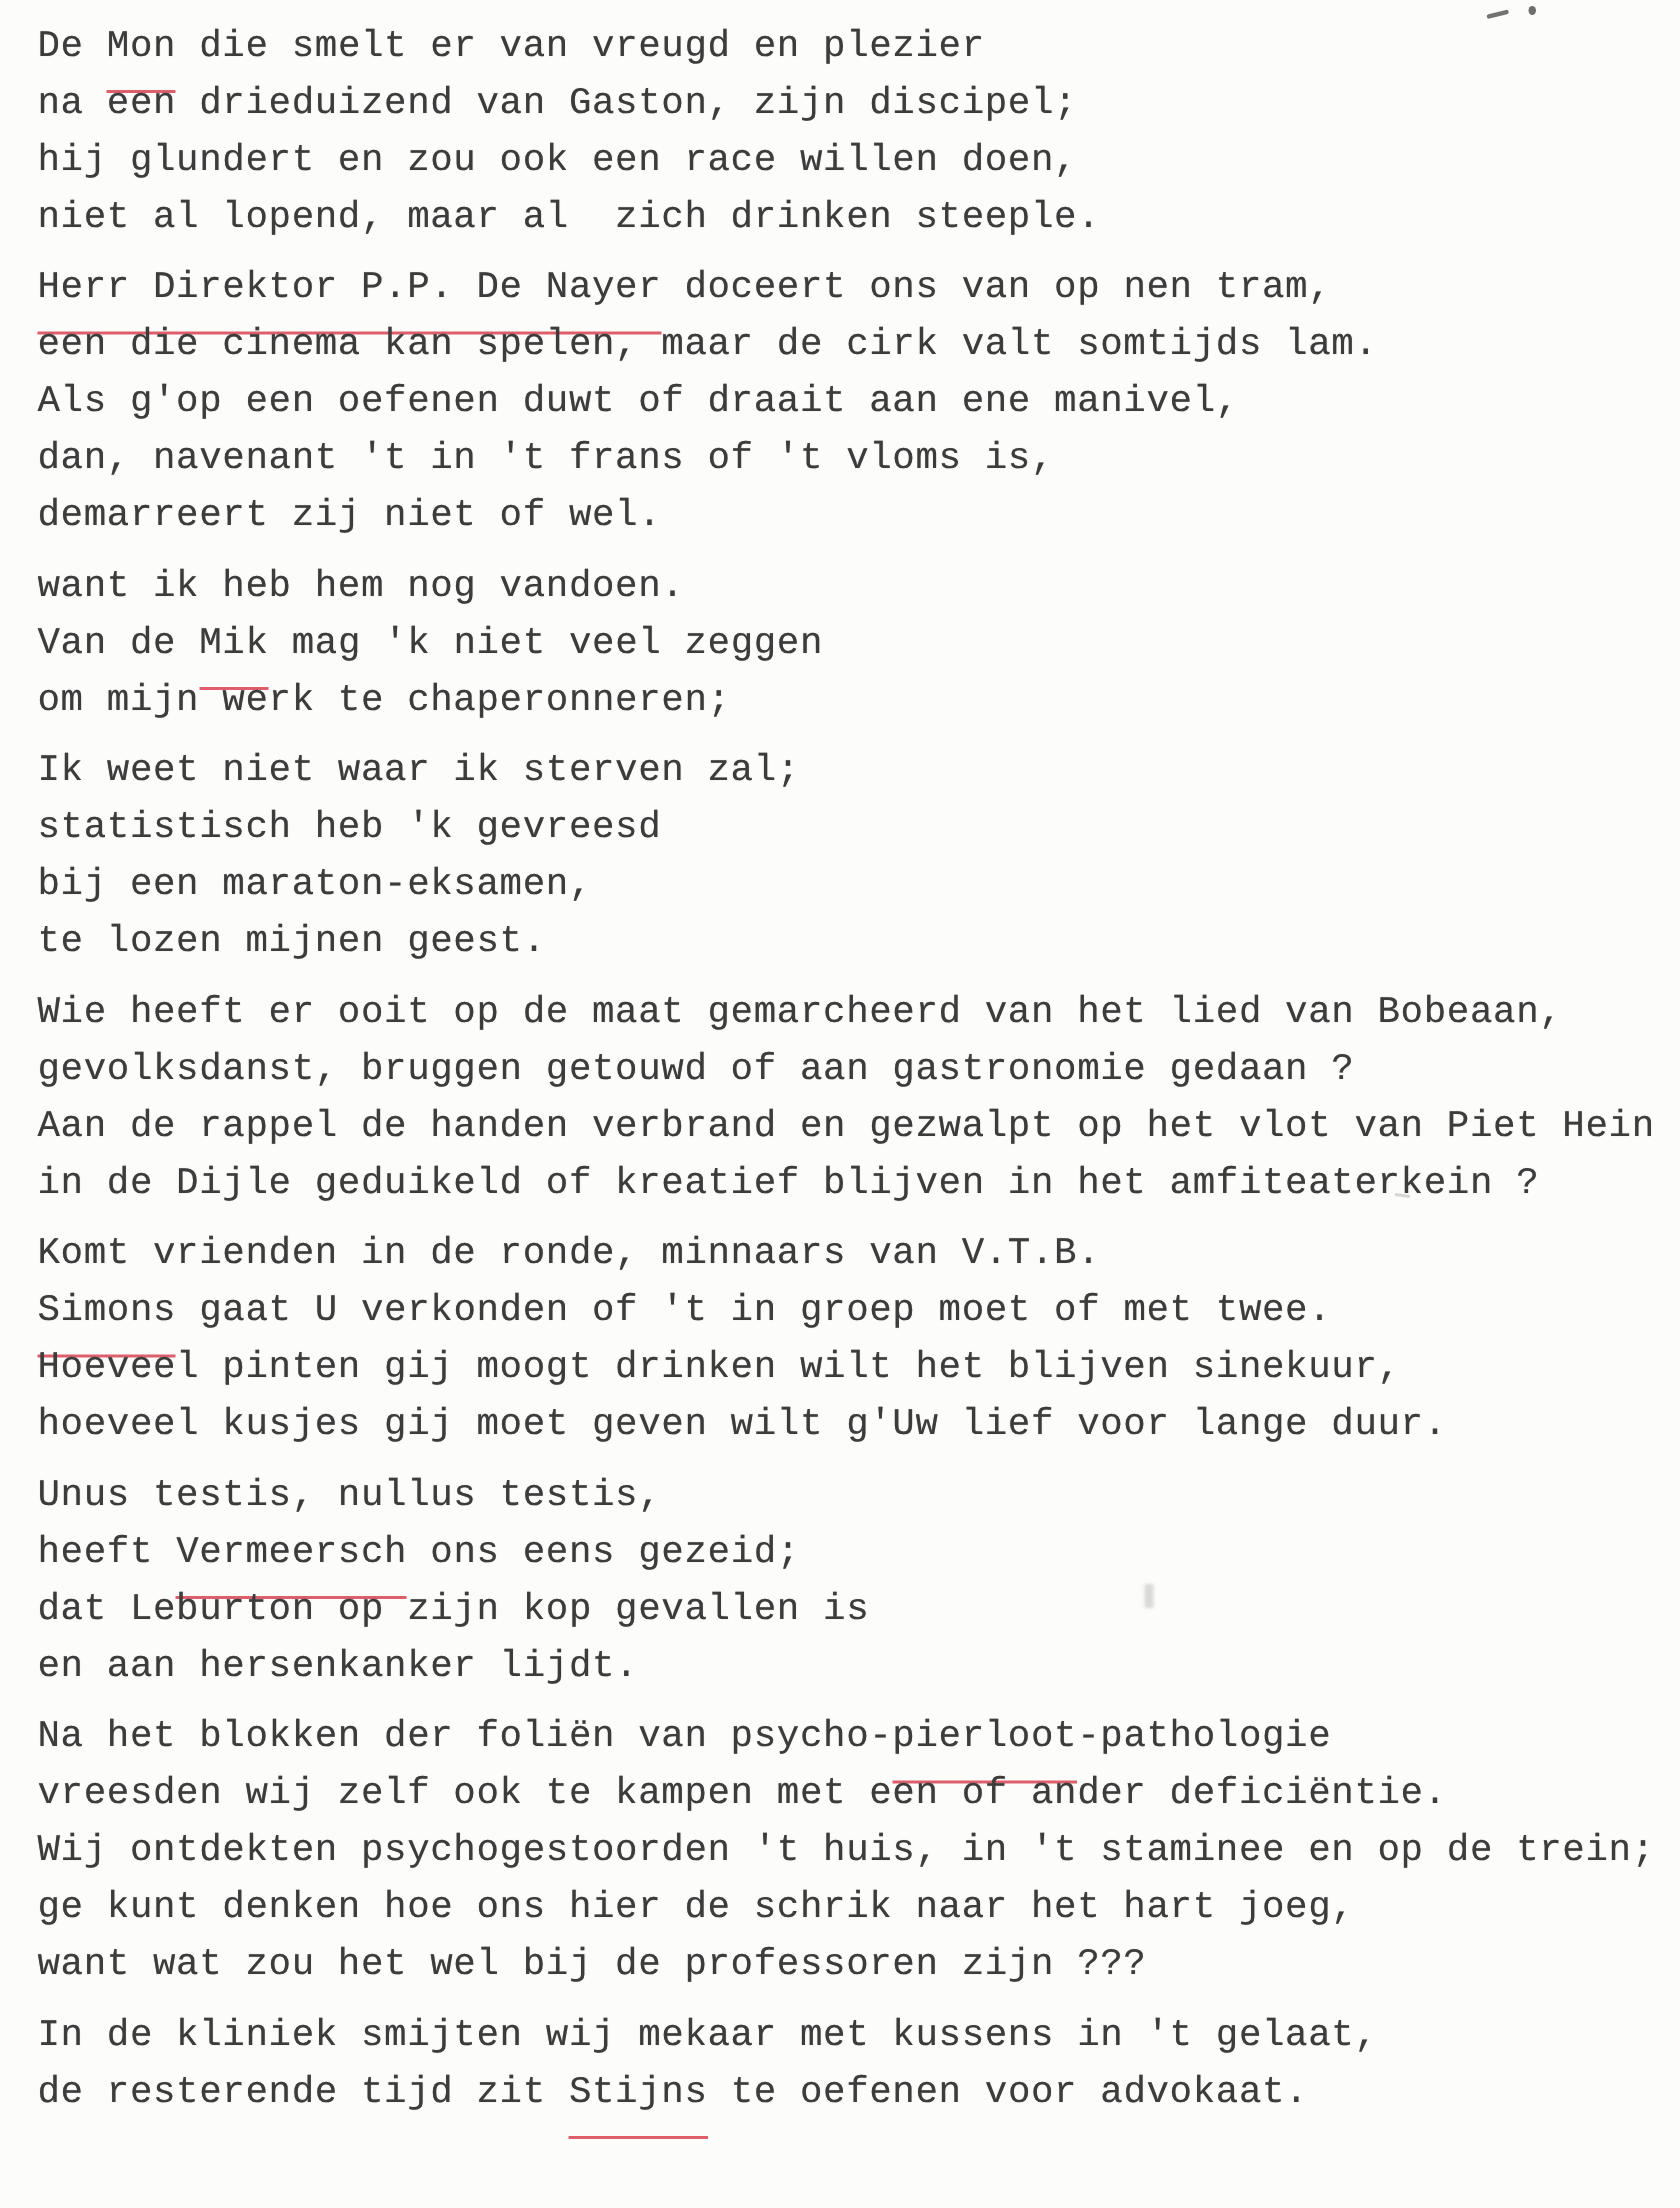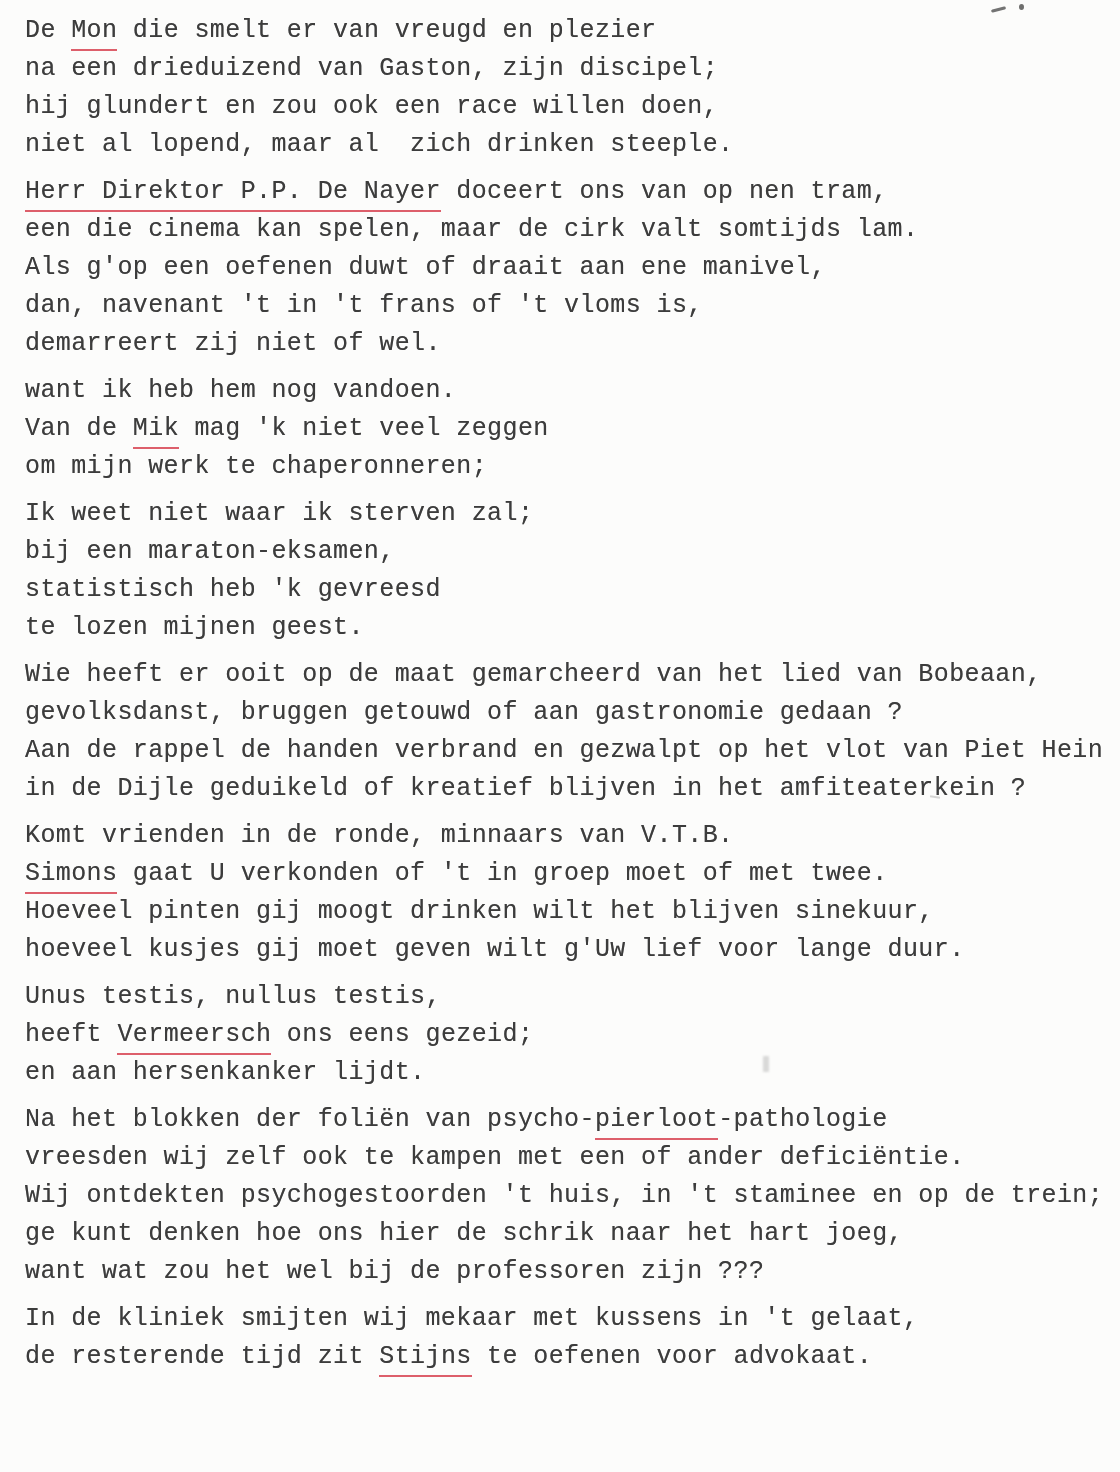--- a/index.html
+++ b/index.html
@@ -28,21 +28,21 @@
     text-shadow:0 0 0.5px rgba(70,70,70,0.55);
   }
   .stanza{margin-bottom:9px;}
   .line{
     height:38px;
     line-height:38px;
     white-space:pre;
   }
   .u{
     border-bottom:2px solid var(--underline);
-    padding-bottom:4px;
+    padding-bottom:15px;
   }
   
   .artifact{position:absolute;pointer-events:none;}
   .artifact-dash{
     left:991px;top:8px;width:15px;height:3px;
     background:#5a5a5a;transform:rotate(-14deg);border-radius:2px;opacity:.85;
   }
   .artifact-dot{
     left:1019px;top:4px;width:5px;height:6px;
     background:#4a4a4a;border-radius:50%;opacity:.8;
@@ -74,39 +74,40 @@
         <div class="line"><span>dan, navenant 't in 't frans of 't vloms is,</span></div>
         <div class="line"><span>demarreert zij niet of wel.</span></div>
       </div>
       <div class="stanza">
         <div class="line"><span>want ik heb hem nog vandoen.</span></div>
         <div class="line"><span>Van de </span><span class="u">Mik</span><span> mag 'k niet veel zeggen</span></div>
         <div class="line"><span>om mijn werk te chaperonneren;</span></div>
       </div>
       <div class="stanza">
         <div class="line"><span>Ik weet niet waar ik sterven zal;</span></div>
+        <div class="line"><span>statistisch heb 'k gevreesd</span></div>
         <div class="line"><span>bij een maraton-eksamen,</span></div>
-        <div class="line"><span>statistisch heb 'k gevreesd</span></div>
         <div class="line"><span>te lozen mijnen geest.</span></div>
       </div>
       <div class="stanza">
         <div class="line"><span>Wie heeft er ooit op de maat gemarcheerd van het lied van Bobeaan,</span></div>
         <div class="line"><span>gevolksdanst, bruggen getouwd of aan gastronomie gedaan ?</span></div>
         <div class="line"><span>Aan de rappel de handen verbrand en gezwalpt op het vlot van Piet Hein</span></div>
         <div class="line"><span>in de Dijle geduikeld of kreatief blijven in het amfiteaterkein ?</span></div>
       </div>
       <div class="stanza">
         <div class="line"><span>Komt vrienden in de ronde, minnaars van V.T.B.</span></div>
         <div class="line"><span class="u">Simons</span><span> gaat U verkonden of 't in groep moet of met twee.</span></div>
         <div class="line"><span>Hoeveel pinten gij moogt drinken wilt het blijven sinekuur,</span></div>
         <div class="line"><span>hoeveel kusjes gij moet geven wilt g'Uw lief voor lange duur.</span></div>
       </div>
       <div class="stanza">
         <div class="line"><span>Unus testis, nullus testis,</span></div>
         <div class="line"><span>heeft </span><span class="u">Vermeersch</span><span> ons eens gezeid;</span></div>
+        <div class="line"><span>dat Leburton op zijn kop gevallen is</span></div>
         <div class="line"><span>en aan hersenkanker lijdt.</span></div>
       </div>
       <div class="stanza">
         <div class="line"><span>Na het blokken der foliën van psycho-</span><span class="u">pierloot</span><span>-pathologie</span></div>
         <div class="line"><span>vreesden wij zelf ook te kampen met een of ander deficiëntie.</span></div>
         <div class="line"><span>Wij ontdekten psychogestoorden 't huis, in 't staminee en op de trein;</span></div>
         <div class="line"><span>ge kunt denken hoe ons hier de schrik naar het hart joeg,</span></div>
         <div class="line"><span>want wat zou het wel bij de professoren zijn ???</span></div>
       </div>
       <div class="stanza">

